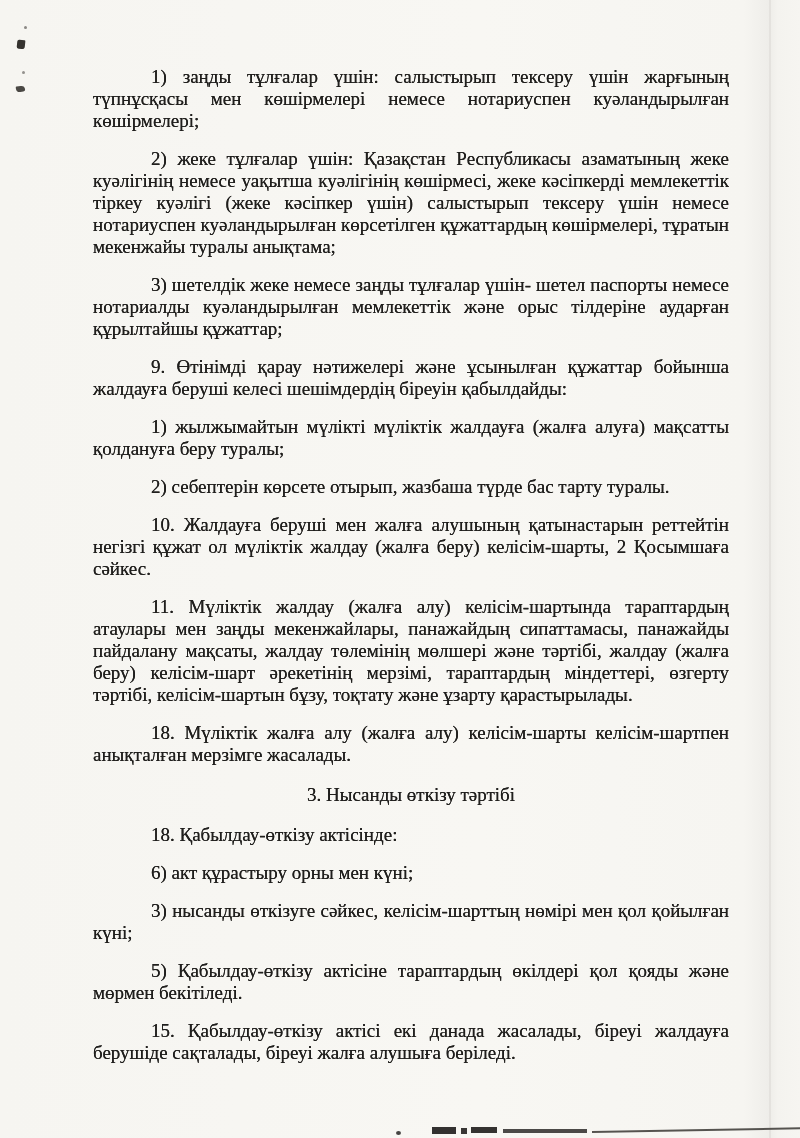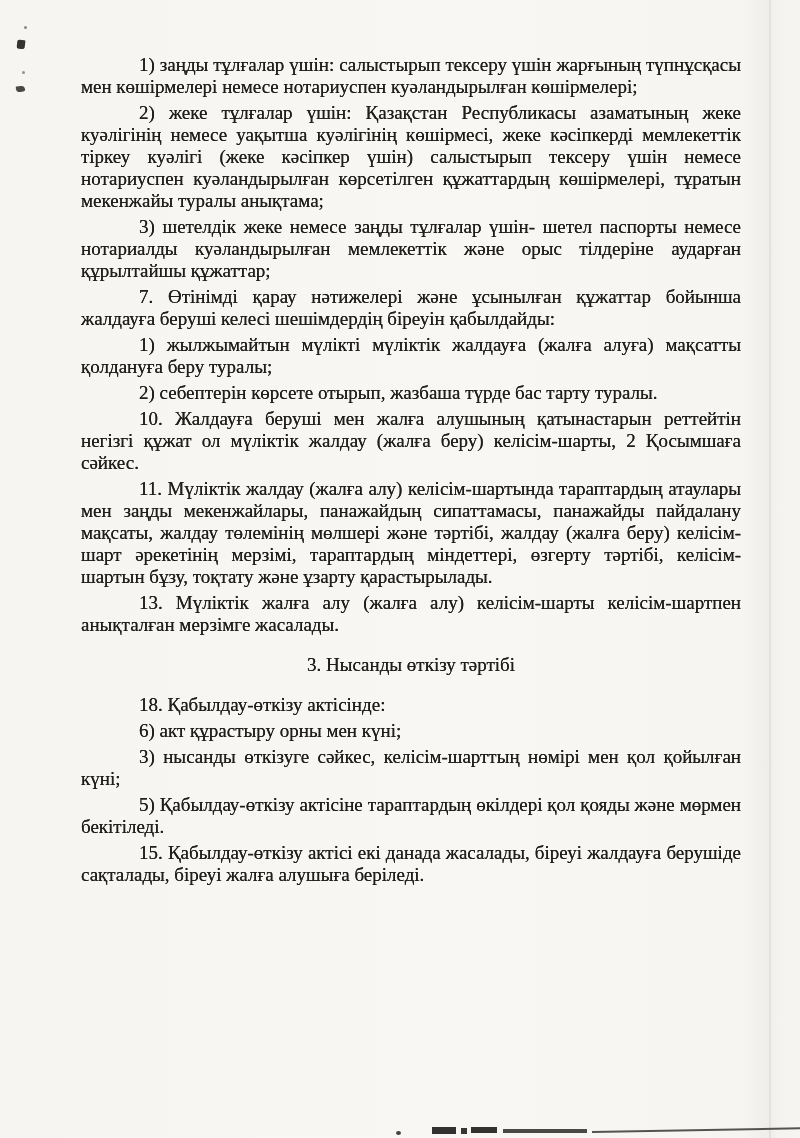--- a/index.html
+++ b/index.html
@@ -17,21 +17,21 @@
   }
   .doc {
     position: absolute;
     left: 77px; top: 50px; width: 668px;
     color: var(--ink, #201f1d);
     font-size: 19px; line-height: 22px;
     text-align: justify;
     text-shadow: 0 0 0.55px currentColor;
     filter: blur(0.18px);
   }
-  p.para { margin: 4px; text-indent: 58px; }
+  p.para { margin: 16px; text-indent: 58px; }
   p.heading {
     margin: 18px 0; text-indent: 0;
     text-align: center; font-weight: normal;
   }
   .artifact { position: absolute; background: #3c3a38; }
   .speck-dot { border-radius: 50%; }
   .edge-line {
     position: absolute; left: 769px; top: 0;
     width: 2px; height: 1138px;
     background: #e4e2de;
@@ -54,26 +54,26 @@
 </style>
 </head>
 <body style="background: rgb(247, 246, 242);">
 
 <div class="page">
 
   <div class="doc">
     <p class="para">1) заңды тұлғалар үшін: салыстырып тексеру үшін жарғының түпнұсқасы мен көшірмелері немесе нотариуспен куәландырылған көшірмелері;</p>
     <p class="para">2) жеке тұлғалар үшін: Қазақстан Республикасы азаматының жеке куәлігінің немесе уақытша куәлігінің көшірмесі, жеке кәсіпкерді мемлекеттік тіркеу куәлігі (жеке кәсіпкер үшін) салыстырып тексеру үшін немесе нотариуспен куәландырылған  көрсетілген құжаттардың көшірмелері, тұратын мекенжайы туралы анықтама;</p>
     <p class="para">3) шетелдік жеке немесе заңды тұлғалар үшін- шетел паспорты немесе нотариалды куәландырылған мемлекеттік және орыс тілдеріне аударған құрылтайшы құжаттар;</p>
-    <p class="para">7. Өтінімді қарау нәтижелері және ұсынылған құжаттар бойынша жалдауға беруші келесі шешімдердің біреуін қабылдайды:</p>
+    <p class="para">9. Өтінімді қарау нәтижелері және ұсынылған құжаттар бойынша жалдауға беруші келесі шешімдердің біреуін қабылдайды:</p>
     <p class="para">1) жылжымайтын мүлікті мүліктік жалдауға (жалға алуға) мақсатты қолдануға беру туралы;</p>
     <p class="para">2) себептерін көрсете отырып, жазбаша түрде бас тарту туралы.</p>
     <p class="para">10. Жалдауға беруші мен жалға алушының қатынастарын реттейтін негізгі құжат ол  мүліктік жалдау (жалға беру) келісім-шарты, 2 Қосымшаға сәйкес.</p>
     <p class="para">11. Мүліктік жалдау (жалға алу) келісім-шартында тараптардың атаулары мен заңды мекенжайлары, панажайдың сипаттамасы, панажайды пайдалану мақсаты, жалдау төлемінің мөлшері және тәртібі, жалдау (жалға беру) келісім-шарт әрекетінің мерзімі, тараптардың міндеттері, өзгерту тәртібі, келісім-шартын бұзу, тоқтату және ұзарту қарастырылады.</p>
-    <p class="para">13. Мүліктік жалға алу (жалға алу) келісім-шарты келісім-шартпен анықталған мерзімге жасалады.</p>
+    <p class="para">18. Мүліктік жалға алу (жалға алу) келісім-шарты келісім-шартпен анықталған мерзімге жасалады.</p>
     <p class="heading">3. Нысанды өткізу тәртібі</p>
     <p class="para">18. Қабылдау-өткізу актісінде:</p>
     <p class="para">6) акт құрастыру орны мен күні;</p>
     <p class="para">3) нысанды өткізуге сәйкес, келісім-шарттың нөмірі мен қол қойылған күні;</p>
     <p class="para">5) Қабылдау-өткізу актісіне тараптардың өкілдері қол қояды және мөрмен бекітіледі.</p>
     <p class="para">15. Қабылдау-өткізу актісі екі данада жасалады, біреуі жалдауға берушіде сақталады, біреуі жалға алушыға беріледі.</p>
   </div>
 
   <div class="edge-line"></div>
   <div class="artifact l-dot1 speck-dot"></div>

